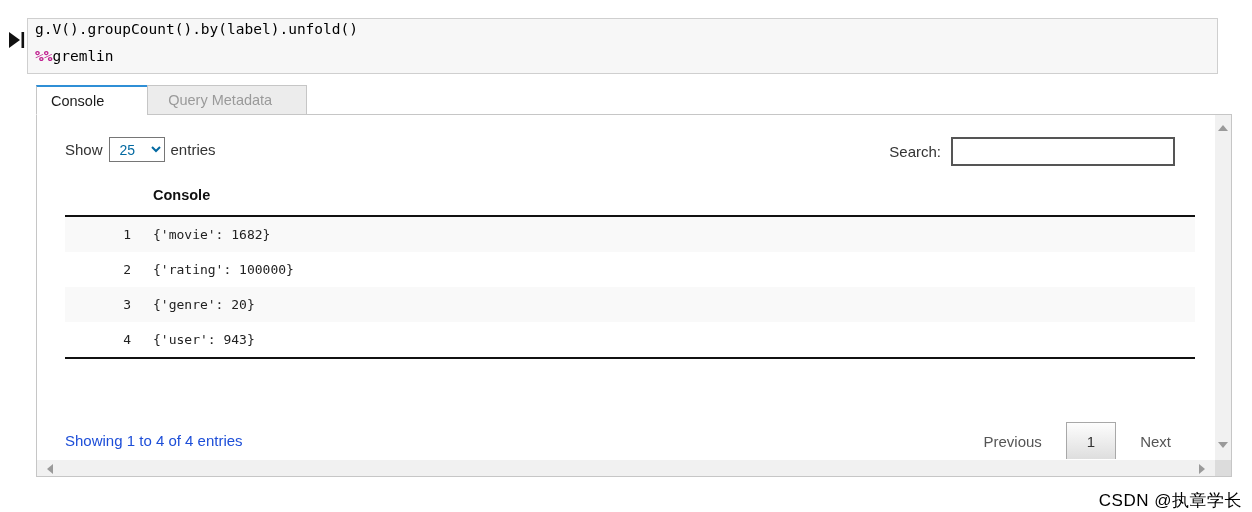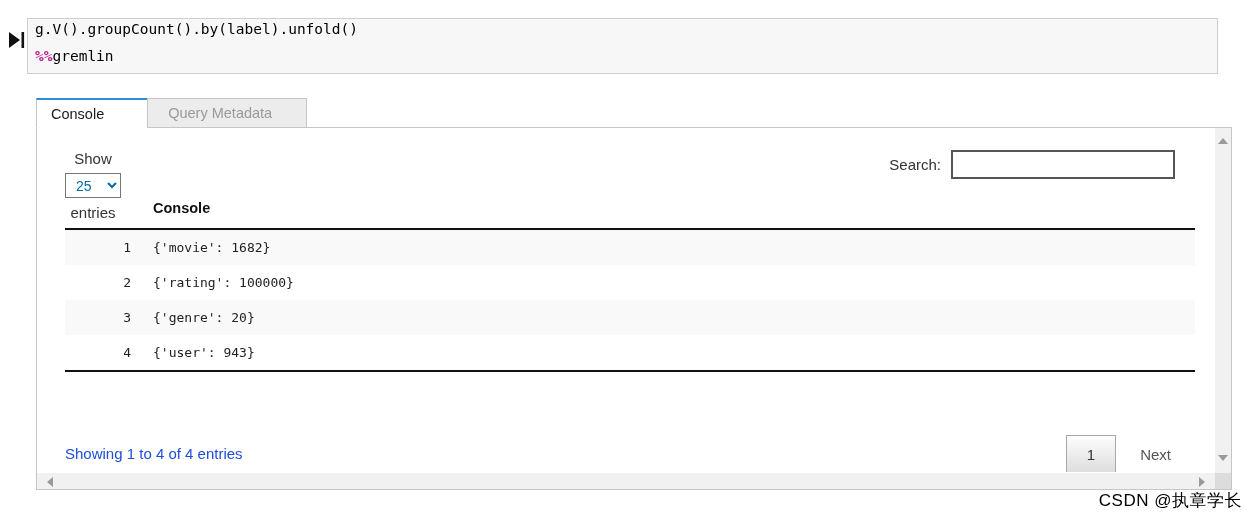--- a/index.html
+++ b/index.html
@@ -49,21 +49,21 @@
     padding-left: 7px;
     white-space: pre;
   }
   .code-line.first { padding-top: 6px; }
   .magic-pct { color: #c02090; font-weight: bold; }
 
   
   .output-panel {
     position: absolute;
     left: 36px;
-    top: 98px;
+    top: 85px;
     width: 1196px;
     height: 392px;
     box-sizing: border-box;
   }
   .tabs {
     position: absolute;
     left: 0;
     top: 0;
     height: 30px;
     display: flex;
@@ -115,21 +115,20 @@
   }
   .dt-length {
     position: absolute;
     left: 28px;
     top: 0;
     font-size: 15px;
     color: #333;
     display: flex;
     align-items: center;
     gap: 6px;
-    flex-direction: column;
   }
   .dt-select {
     font-family: "Liberation Sans", sans-serif;
     font-size: 14px;
     height: 25px;
     width: 56px;
     padding: 1px 2px 1px 6px;
     border: 1px solid #767676;
     background: #ffffff;
     color: #0369a1;
@@ -386,20 +385,21 @@
           <td class="idx">4</td>
           <td>{'user': 943}</td>
           <td></td>
         </tr>
       </tbody>
     </table>
 
     <div class="dt-bottom">
       <div class="dt-info">Showing 1 to 4 of 4 entries</div>
       <div class="dt-paginate">
+        <div class="pg-btn">Previous</div>
         <div class="pg-btn current">1</div>
         <div class="pg-btn">Next</div>
       </div>
     </div>
 
     <div class="vscroll">
       <div class="arrow-up"></div>
       <div class="arrow-down"></div>
     </div>
     <div class="hscroll">

